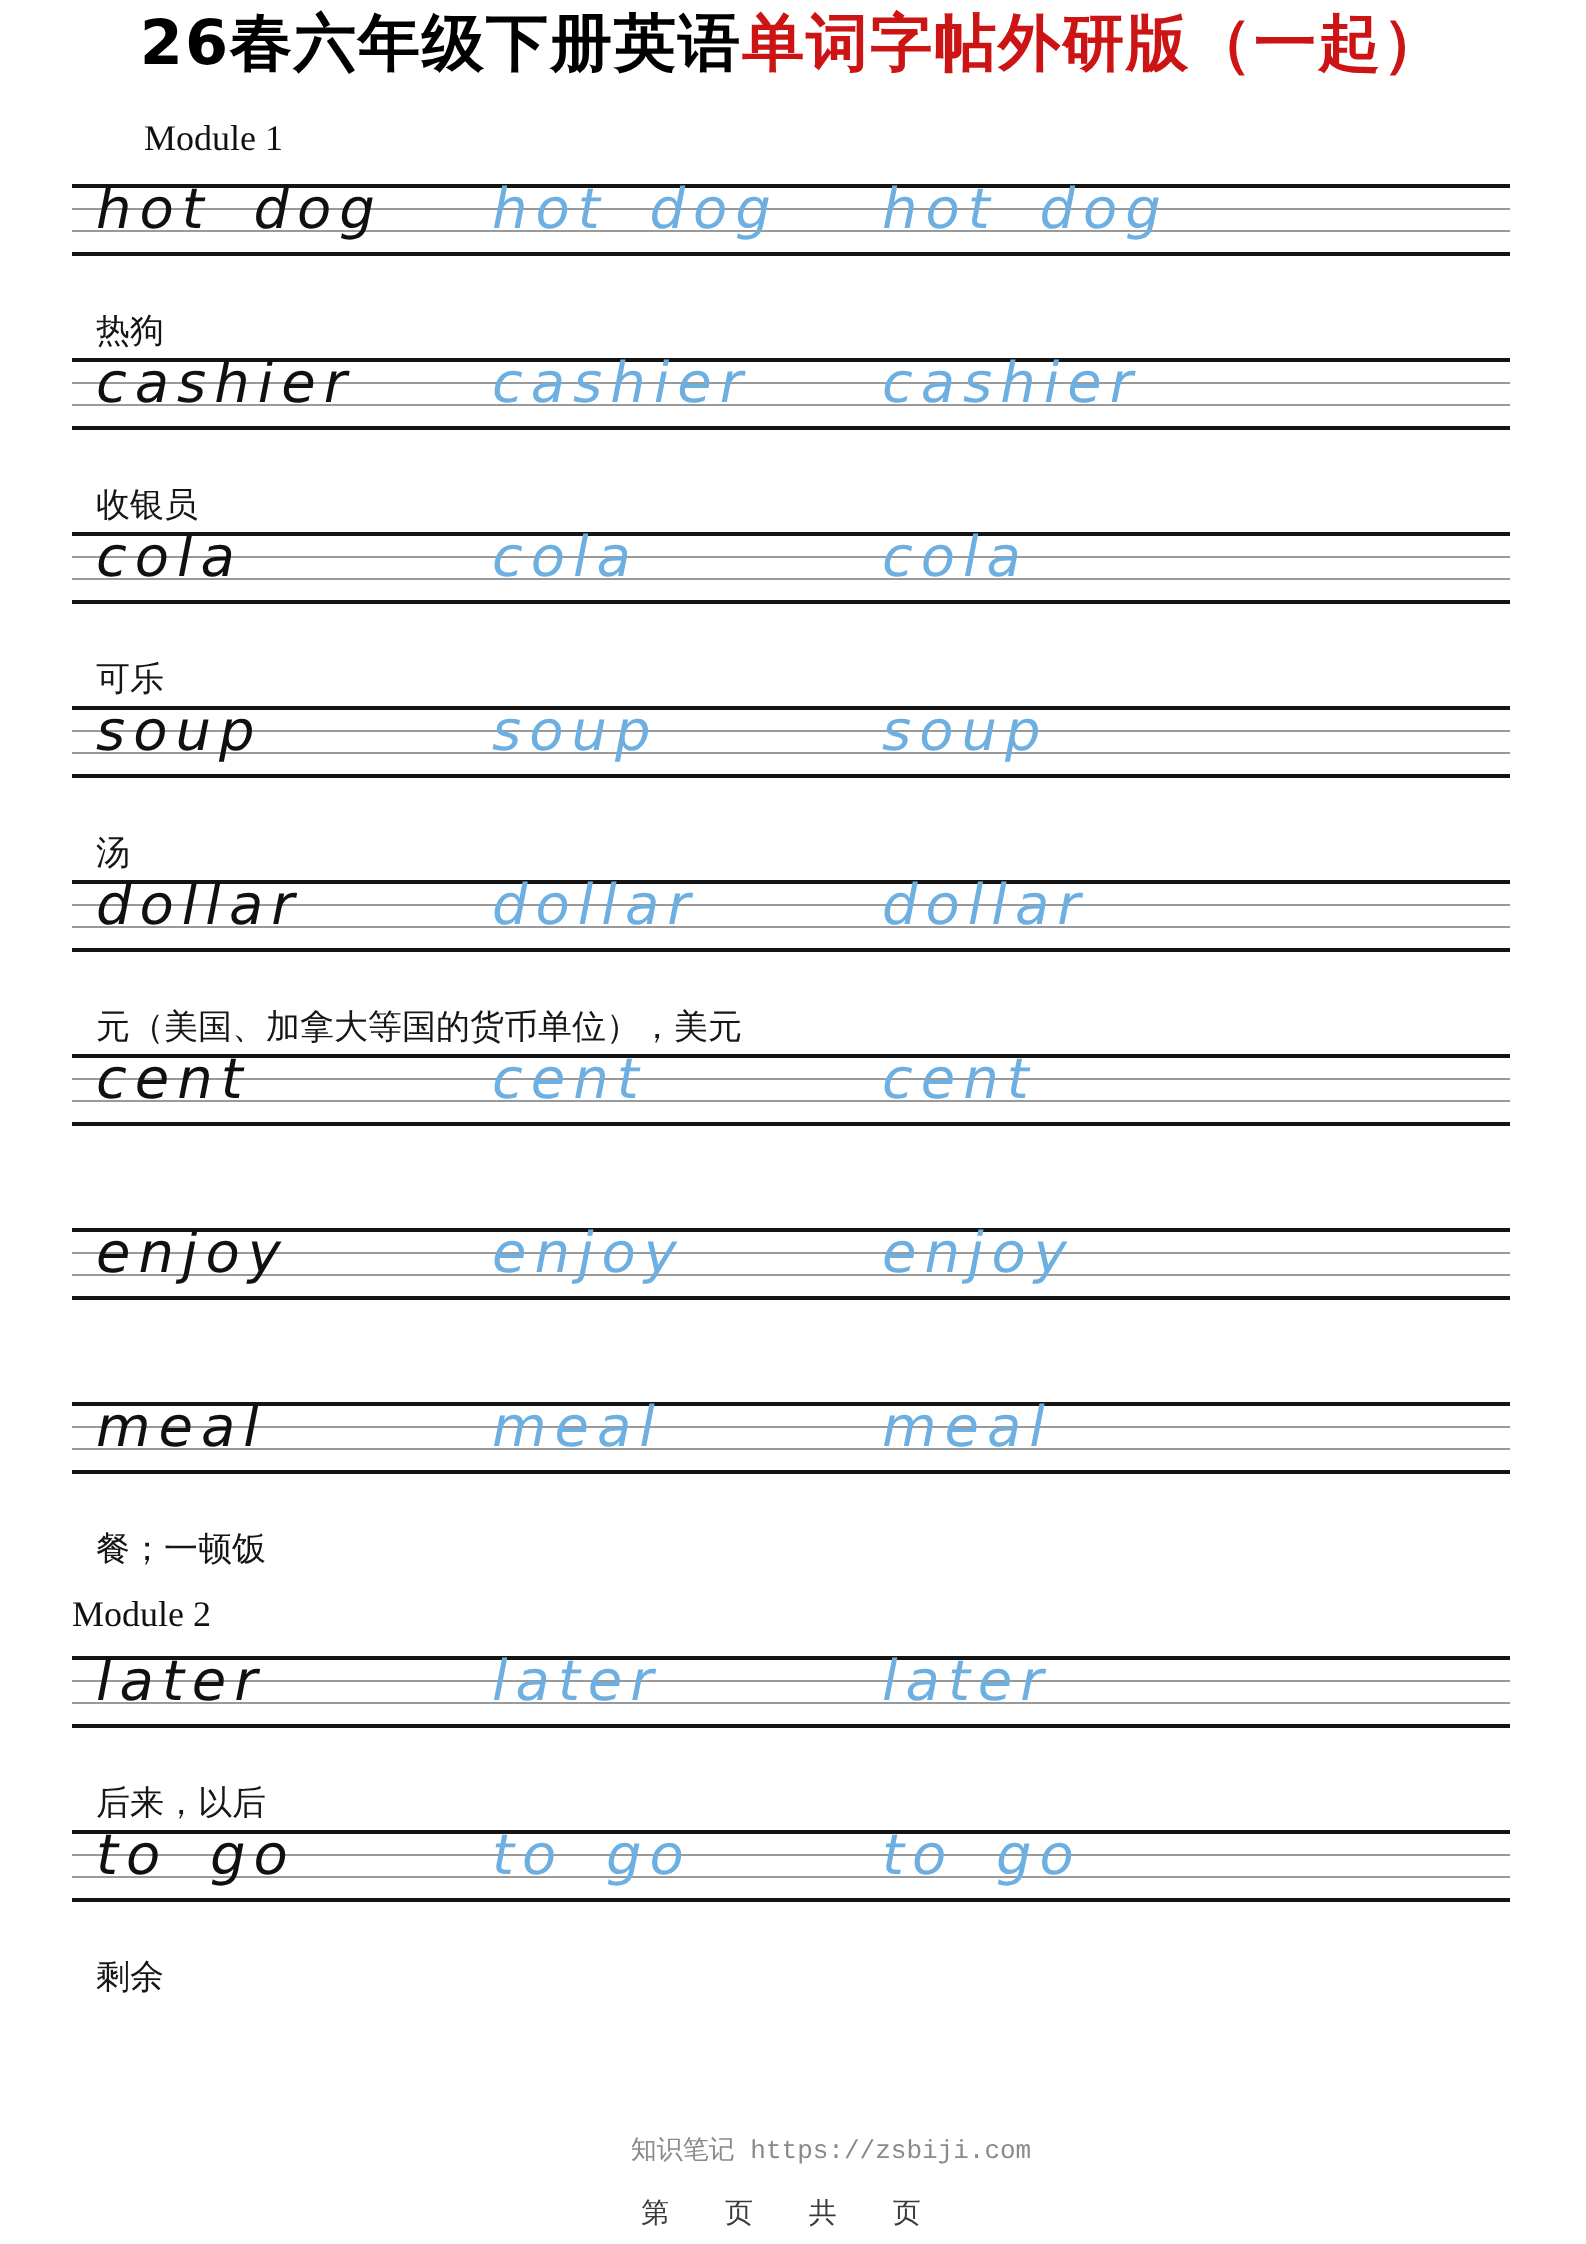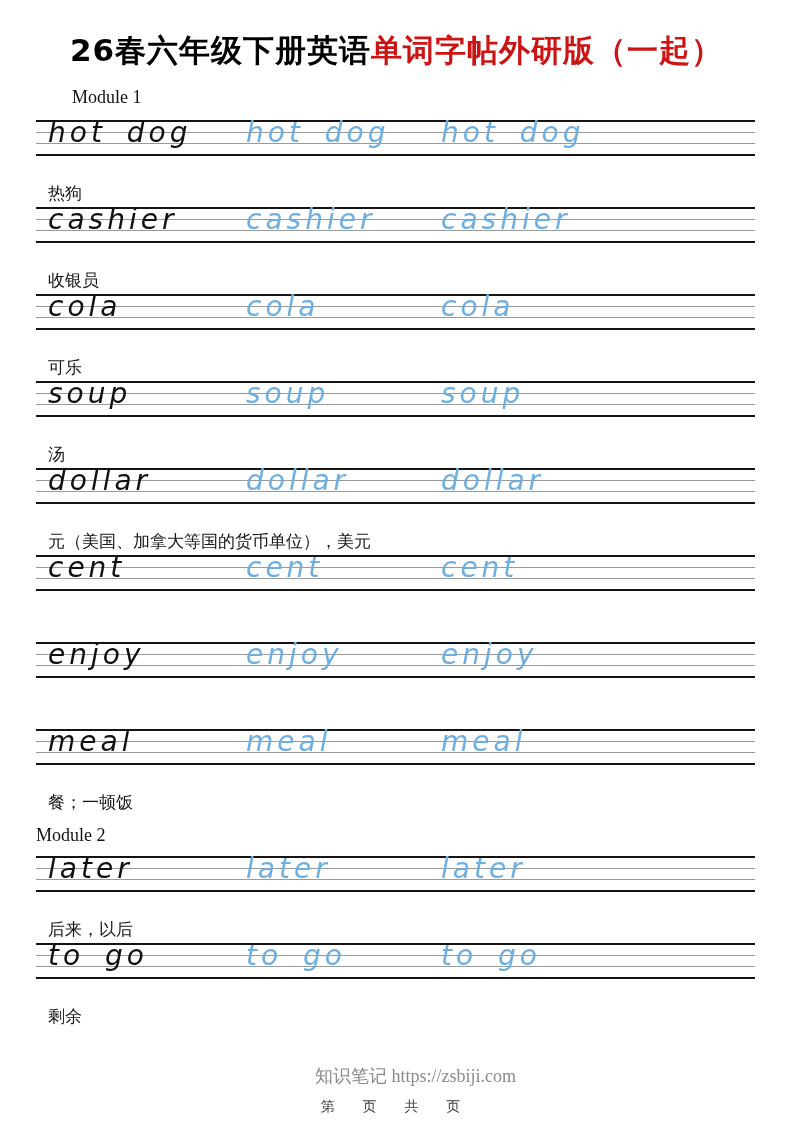--- a/index.html
+++ b/index.html
@@ -15,21 +15,20 @@
     position: relative;
     width: 793px;
     height: 1122px;
     margin: 0 auto;
     background: #ffffff;
     overflow: hidden;
     font-family: "Liberation Sans", sans-serif;
     color: var(--text_dark);
   }
   .title {
-    padding-top: 28px;
     text-align: center;
     font-size: 31px;
     line-height: 44px;
     font-weight: bold;
     letter-spacing: 1px;
     font-family: "DejaVu Sans", "Liberation Sans", sans-serif;
     color: #000000;
     white-space: nowrap;
   }
   .title .red { color: var(--accent_red); }
@@ -79,25 +78,25 @@
     line-height: 24px;
     color: #161616;
   }
 
   .footer {
     position: absolute;
     left: 0; right: 0; bottom: 4px;
     text-align: center;
   }
   .footer-site {
-    font-size: 18px;
+    font-size: 13px;
     line-height: 22px;
     color: var(--footer_gray);
     margin-bottom: 7px;
-    font-family: Liberation Serif, serif;
+    font-family: Liberation Mono, monospace;
     padding-left: 38px;
   }
   .footer-page {
     font-size: 14px;
     line-height: 24px;
     color: #3a3a3a;
     letter-spacing: 12px;
     font-family: "Liberation Sans", sans-serif;
   }
 </style>

